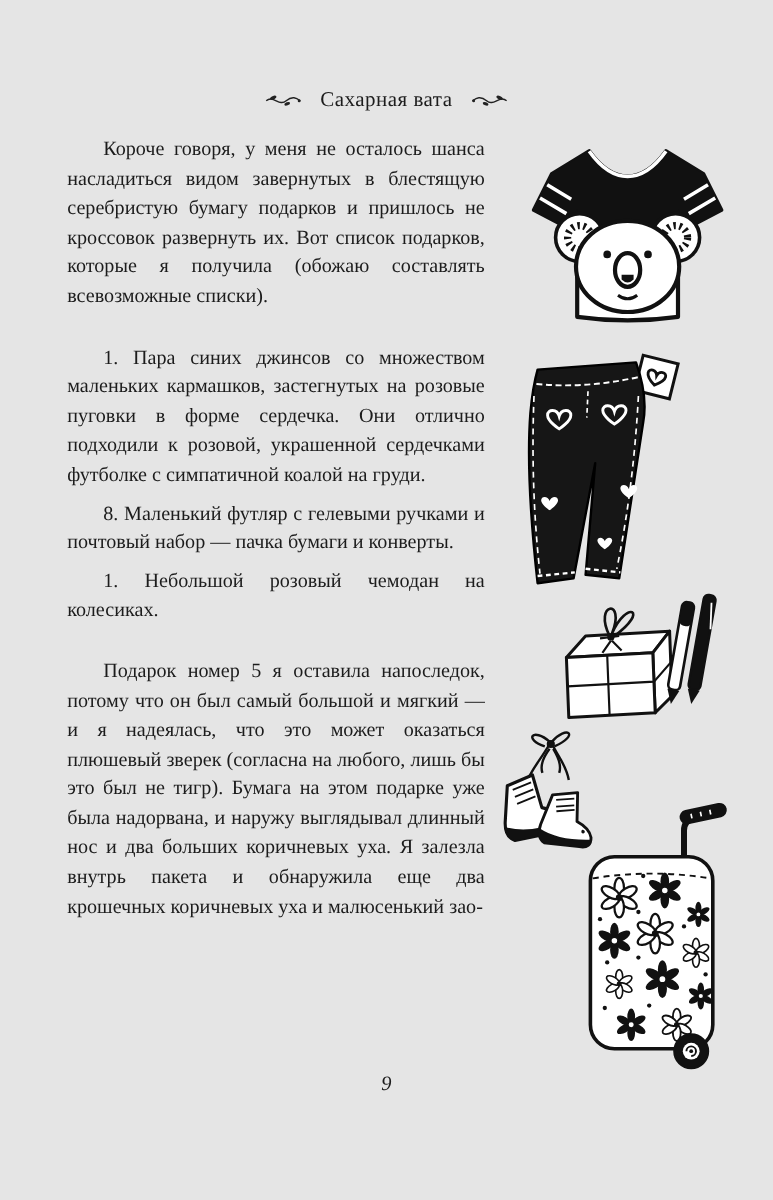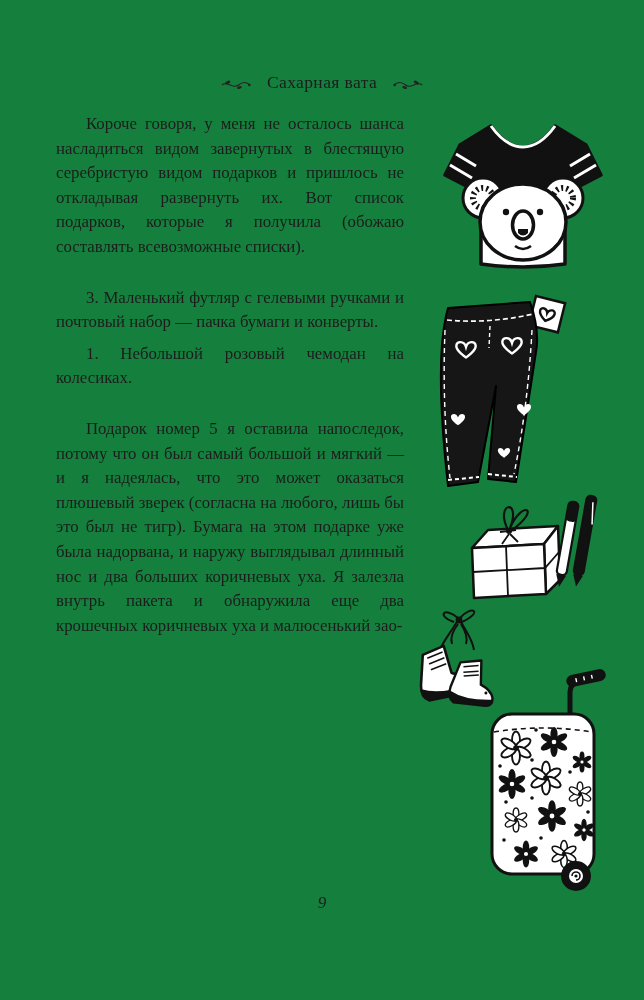--- a/index.html
+++ b/index.html
@@ -1,17 +1,17 @@
 <!DOCTYPE html>
 <html lang="ru"><head>
 <meta charset="utf-8">
 <style>
   html,body{margin:0;padding:0;background:#ffffff;}
   #page{
-    position:relative;width:644px;height:1000px;background:#15803d;
+    position:relative;width:644px;height:1000px;background:#e5e5e5;
     font-family:"Liberation Serif", serif;color:#1c1c1c;overflow:hidden;
   }
   .header{
     position:absolute;top:72px;left:0;width:100%;
     display:flex;justify-content:center;align-items:center;gap:16px;
   }
   .header .title{font-size:17.5px;letter-spacing:.4px;}
   .fleuron{width:30px;height:12px;display:inline-block;}
   .fleuron.mirror{transform:scaleX(-1);}
   .text-col{
@@ -46,22 +46,23 @@
       <svg viewBox="0 0 36 14" width="30" height="12">
         <path d="M1 7 C8 1 14 13 21 7 C27 2 31 4 35 7" fill="none" stroke="#222" stroke-width="1.4"></path>
         <ellipse cx="8" cy="4" rx="3.4" ry="1.8" transform="rotate(-25 8 4)" fill="#222"></ellipse>
         <ellipse cx="22" cy="10" rx="3" ry="1.6" transform="rotate(-20 22 10)" fill="#222"></ellipse>
         <circle cx="34" cy="7" r="1.5" fill="#222"></circle>
       </svg>
     </span>
   </div>
 
   <div class="text-col">
-    <p class="p-gap">Короче говоря, у меня не осталось шанса насладиться видом завернутых в блестящую серебристую видом подарков и пришлось не откладывая развернуть их. Вот список подарков, которые я получила (обожаю составлять всевозможные списки).</p>
-    <p class="li-gap">3. Маленький футляр с гелевыми ручками и почтовый набор — пачка бумаги и конверты.</p>
+    <p class="p-gap">Короче говоря, у меня не осталось шанса насладиться видом завернутых в блестящую серебристую бумагу подарков и пришлось не кроссовок развернуть их. Вот список подарков, которые я получила (обожаю составлять всевозможные списки).</p>
+    <p class="li-gap">1. Пара синих джинсов со множеством маленьких кармашков, застегнутых на розовые пуговки в форме сердечка. Они отлично подходили к розовой, украшенной сердечками футболке с симпатичной коалой на груди.</p>
+    <p class="li-gap">8. Маленький футляр с гелевыми ручками и почтовый набор — пачка бумаги и конверты.</p>
     <p class="p-gap">1. Небольшой розовый чемодан на колесиках.</p>
     <p>Подарок номер 5 я оставила напоследок, потому что он был самый большой и мягкий — и я надеялась, что это может оказаться плюшевый зверек (согласна на любого, лишь бы это был не тигр). Бумага на этом подарке уже была надорвана, и наружу выглядывал длинный нос и два больших коричневых уха. Я залезла внутрь пакета и обнаружила еще два крошечных коричневых уха и малюсенький зао-</p>
   </div>
 
   <svg class="illustration" style="left:438px;top:112px" width="170" height="172" viewBox="0 0 170 172">
     <path d="M53 14 L22 33 L7 63 L34 77 L43 62 L43 152 Q85 158 127 152 L127 62 L136 77 L163 63 L148 33 L117 14 Q102 35 85 35 Q68 35 53 14 Z" fill="#fff" stroke="#111" stroke-width="3.5" stroke-linejoin="round"></path>
     <path d="M53 14 L22 33 L7 63 L34 77 L43 62 L43 73 Q85 86 127 73 L127 62 L136 77 L163 63 L148 33 L117 14 Q102 35 85 35 Q68 35 53 14 Z" fill="#111"></path>
     <path d="M53 14 Q68 35 85 35 Q102 35 117 14" fill="none" stroke="#fff" stroke-width="3"></path>
     <path d="M18 42 L38 54 M12 53 L34 66" stroke="#fff" stroke-width="3" fill="none"></path>
     <path d="M132 54 L152 42 M136 66 L158 53" stroke="#fff" stroke-width="3" fill="none"></path>

